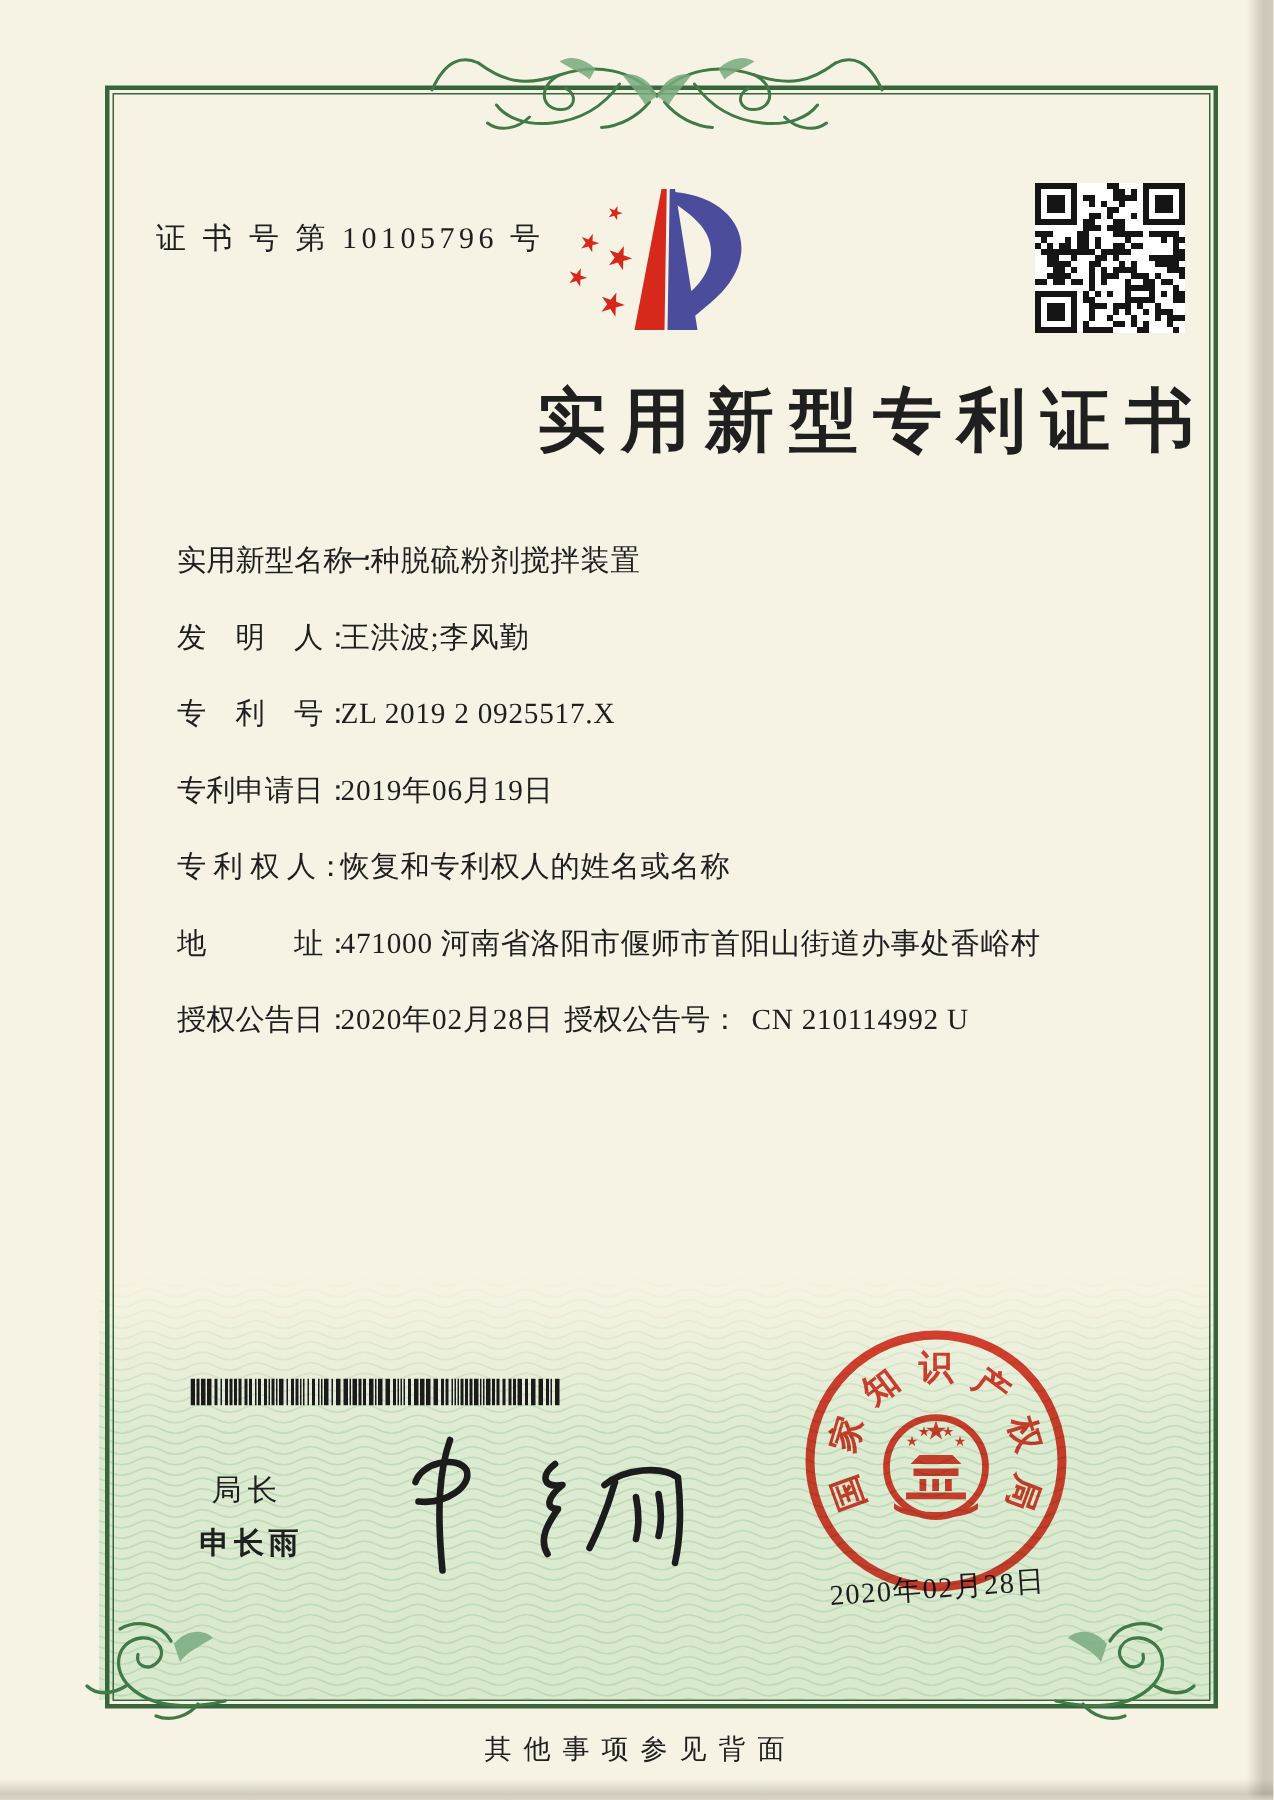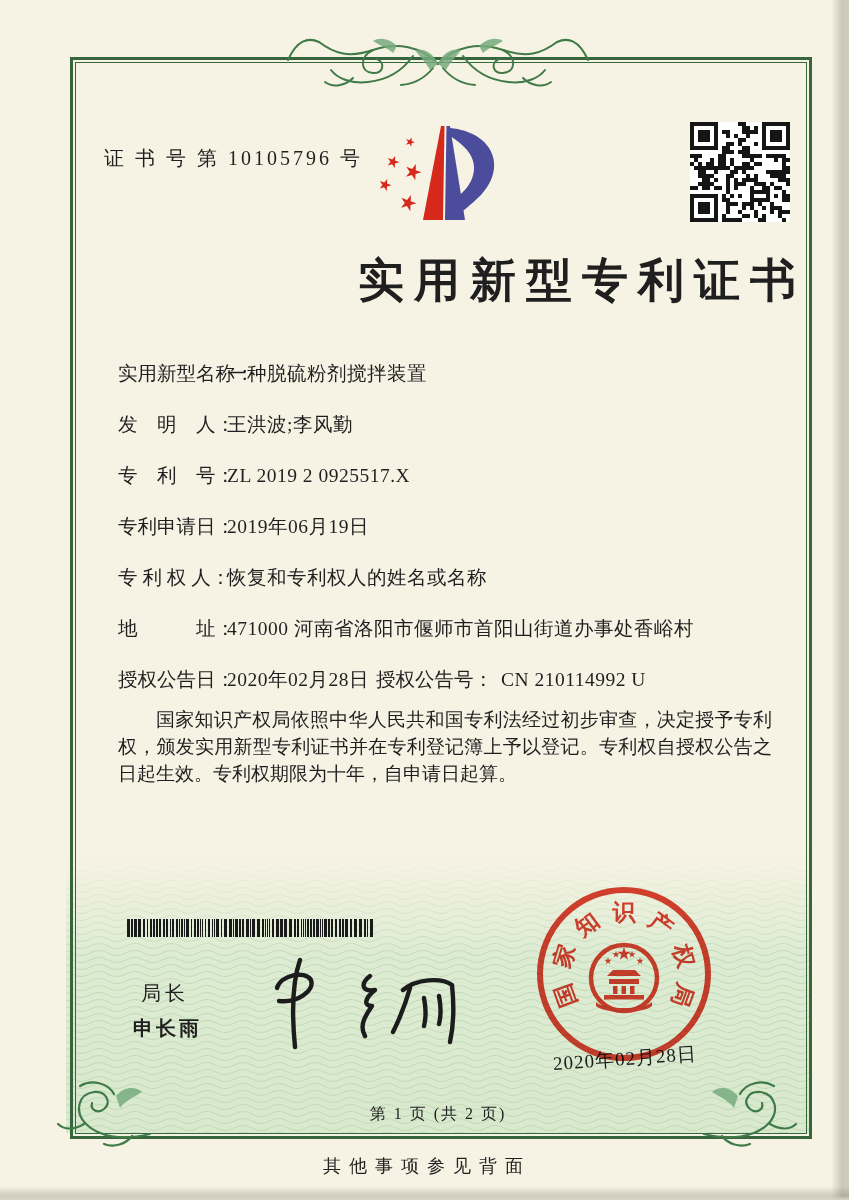--- a/index.html
+++ b/index.html
@@ -411,21 +411,20 @@
     <span class="flabel">地　　　址：</span><span class="fvalue">471000 河南省洛阳市偃师市首阳山街道办事处香峪村</span>
   </div>
   <div class="frow" style="top:666px">
     <span class="flabel">授权公告日：</span><span class="fvalue">2020年02月28日</span>
     <span class="grant2">
       <span>授权公告号：</span><span class="fvalue">CN 210114992 U</span>
     </span>
   </div>
 
   <div class="paras">
-    <p>国家知识产权局依照中华人民共和国专利法经过初步审查，决定授予专利权，颁发实用新型专利证书并在专利登记簿上予以登记。专利权自授权公告之日起生效。专利权期限为十年，自申请日起算。</p>
   </div>
 
   <svg class="barcode" id="barcode" width="252" height="18" viewBox="0 0 252 18">
       <rect x="0" y="0" width="3" height="18" fill="#1a1a1a"></rect>
       <rect x="4" y="0" width="2" height="18" fill="#1a1a1a"></rect>
       <rect x="7" y="0" width="3" height="18" fill="#1a1a1a"></rect>
       <rect x="11" y="0" width="3" height="18" fill="#1a1a1a"></rect>
       <rect x="16" y="0" width="2" height="18" fill="#1a1a1a"></rect>
       <rect x="20" y="0" width="1" height="18" fill="#1a1a1a"></rect>
       <rect x="23" y="0" width="2" height="18" fill="#1a1a1a"></rect>
@@ -539,18 +538,17 @@
         <rect x="75" y="95" width="30" height="5"></rect>
         <rect x="79" y="102" width="4.5" height="8"></rect>
         <rect x="87.5" y="102" width="4.5" height="8"></rect>
         <rect x="96" y="102" width="4.5" height="8"></rect>
         <rect x="70" y="111" width="40" height="4.5"></rect>
         <path d="M62,118 C70,126 110,126 118,118 L118,122 C108,130 72,130 62,122 Z"></path>
       </g>
     </g>
   </svg>
 
-  <div class="page-no">第 1 页 (共 2 页)</div>
   <div class="back-note">其他事项参见背面</div>
 
   <div class="shadow-right"></div>
   <div class="shadow-bottom"></div>
 </div>
 
 </body></html>

